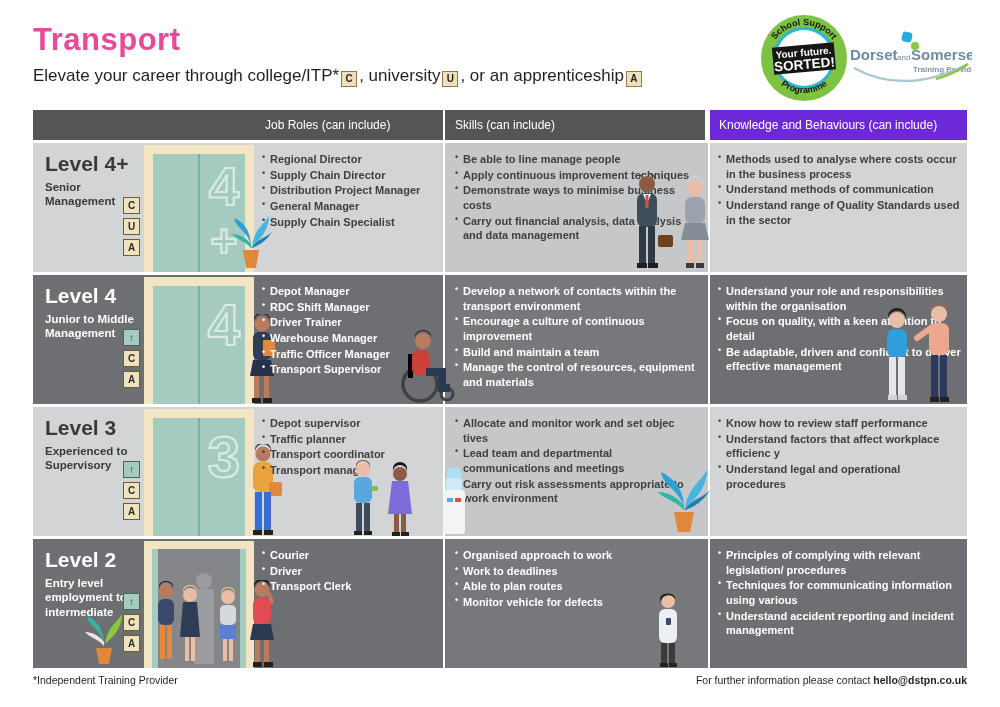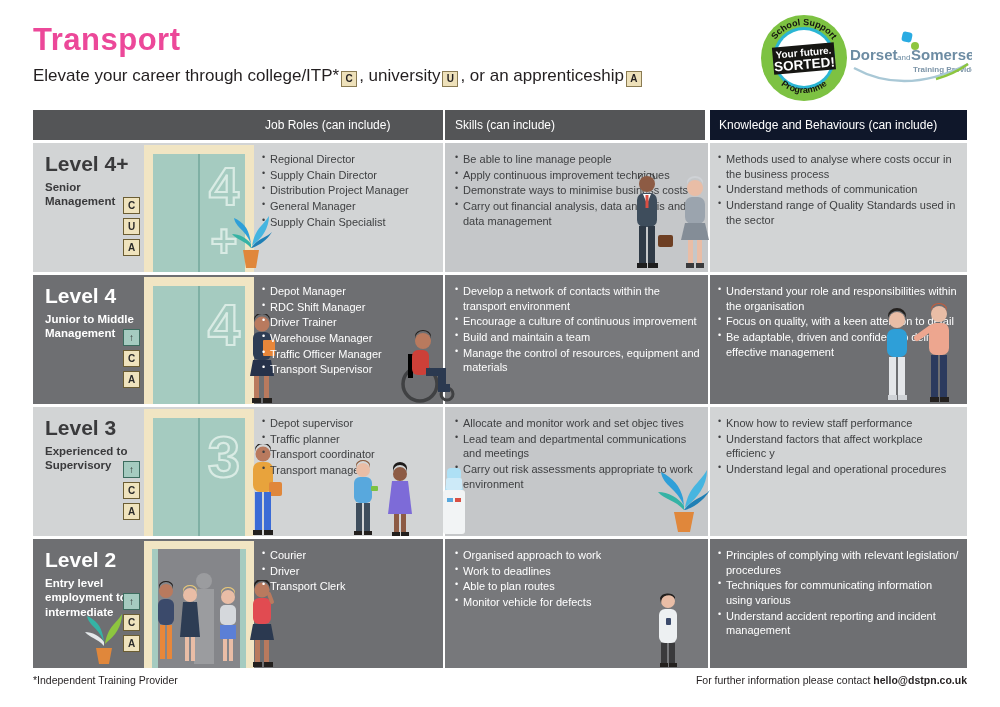--- a/index.html
+++ b/index.html
@@ -14,21 +14,21 @@
     margin:0 2px;vertical-align:-1px;line-height:1;}
   .badge-wrap{position:absolute;left:760px;top:14px;}
   .logo-wrap{position:absolute;left:850px;top:30px;}
 
   
   .table{position:absolute;left:33px;top:110px;width:934px;}
   .thead{position:relative;height:30px;margin-bottom:3px;}
   .thead .seg{position:absolute;top:0;bottom:0;display:flex;align-items:center;}
   .segA{left:0;width:410px;background:#545557;}
   .segB{left:412px;width:260px;background:#545557;}
-  .segC{left:677px;width:257px;background:#0f172a;}
+  .segC{left:677px;width:257px;background:#6d28d9;}
   .thead .seg span{color:#fff;font-size:12px;font-weight:normal;}
   .segA span{margin-left:232px;}
   .segB span{margin-left:10px;}
   .segC span{margin-left:9px;}
 
   .row{position:relative;height:129px;margin-bottom:3px;padding-left:10px;}
   .bg{position:absolute;top:0;bottom:0;}
   .bgA{left:0;width:410px;}
   .bgB{left:412px;width:263px;}
   .bgC{left:677px;width:257px;}
@@ -44,21 +44,21 @@
   .row.dark .level-title,.row.dark .level-sub{color:#ffffff;}
 
   .btn-col{position:absolute;left:90px;top:54px;}
   .btn{width:15px;height:15px;background:#efe3bd;border:1px solid #6b5d33;color:#2b2b2b;
     font-size:10px;font-weight:bold;display:flex;align-items:center;justify-content:center;margin-bottom:4px;}
   .btn-up{background:#a5cbc0;border-color:#3c6b5e;}
 
   .elevator{position:absolute;left:107px;top:0;}
 
   ul.bullets{margin:0;padding:0;list-style:none;font-size:11px;line-height:1.33;}
-  ul.bullets li{position:relative;padding-left:8px;margin:0 0 1px 0;}
+  ul.bullets li{position:relative;padding-left:8px;margin:0 0 1px 0;font-weight:bold;}
   ul.bullets li::before{content:"•";position:absolute;left:0;top:0;font-size:9px;}
   .row.light ul.bullets li{color:#3f4042;}
   .row.dark ul.bullets li{color:#ffffff;}
   .ul-jobs{position:absolute;left:229px;top:9px;width:185px;}
   .ul-skills{position:absolute;left:422px;top:9px;width:245px;}
   .ul-knowledge{position:absolute;left:685px;top:9px;width:243px;}
 
   .figure{position:absolute;}
 
   

